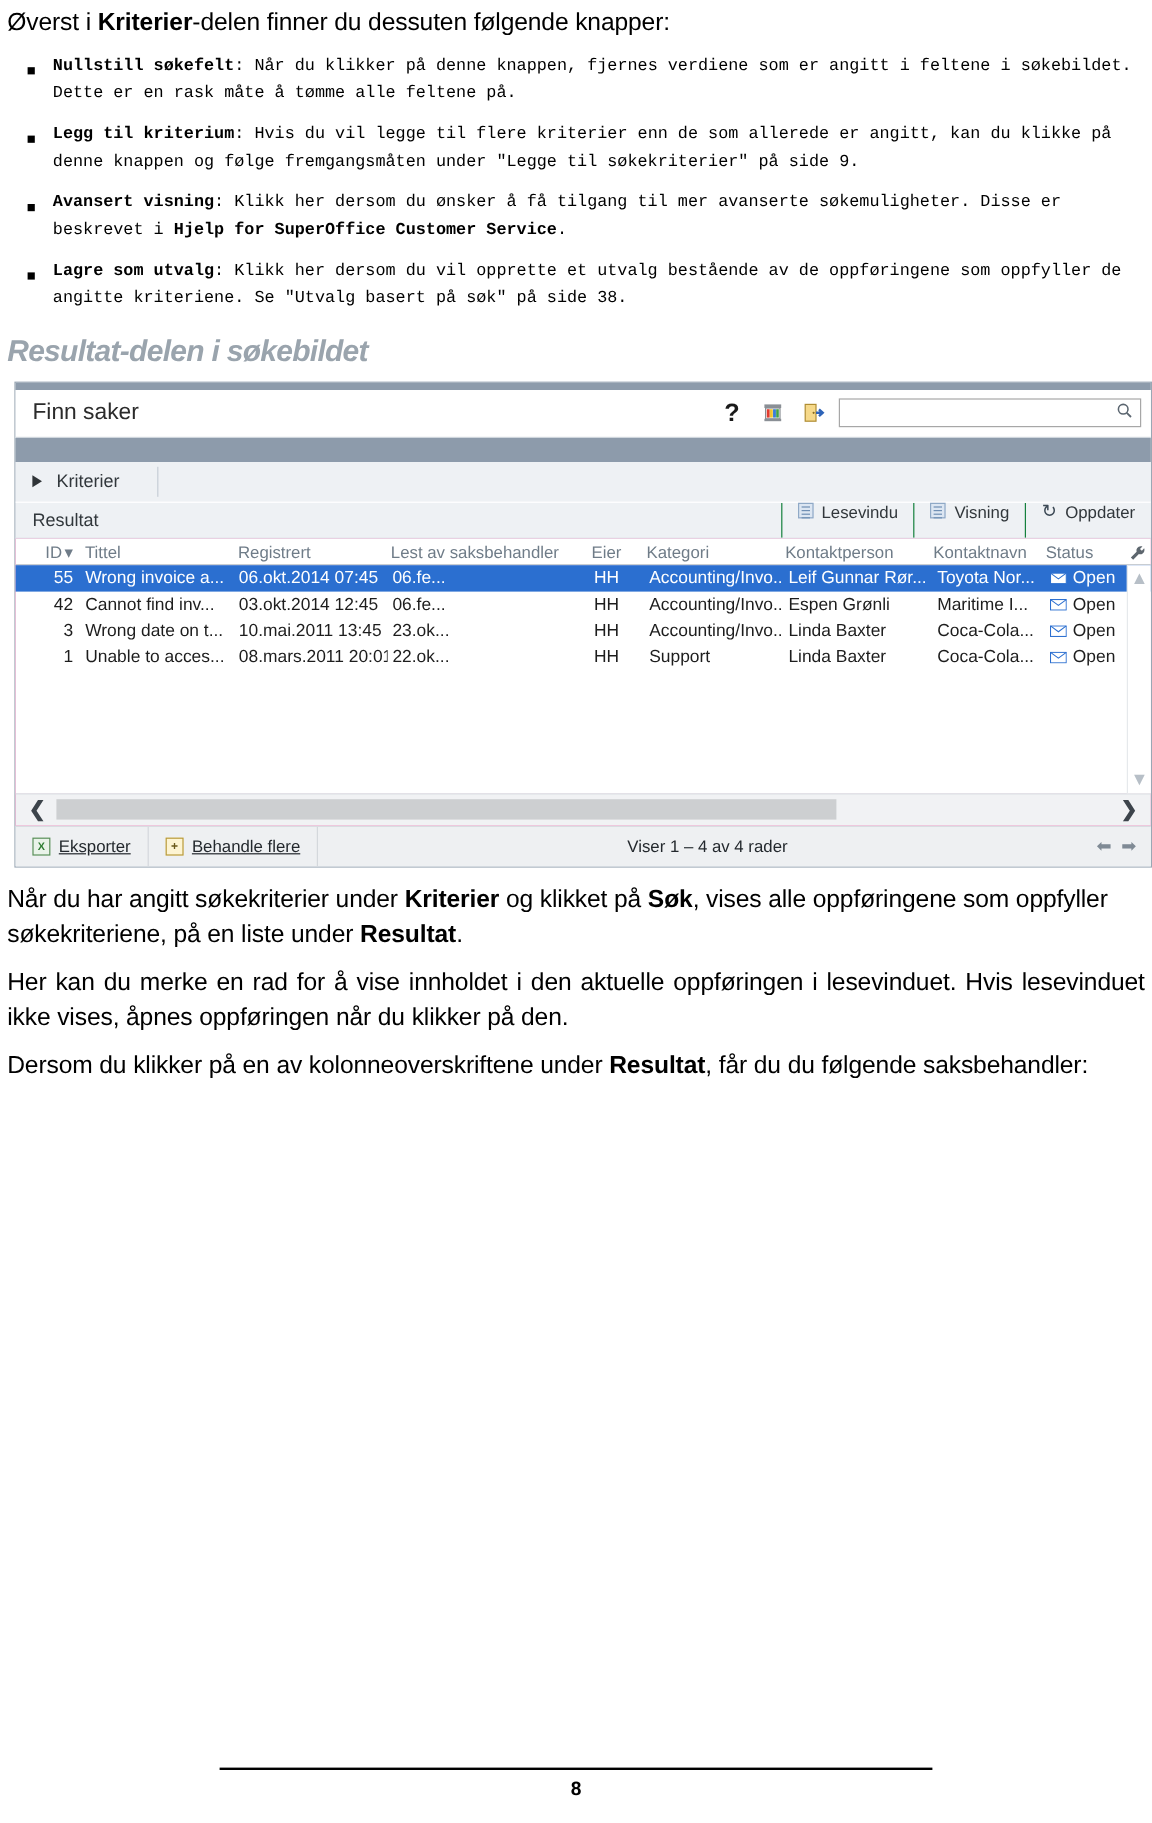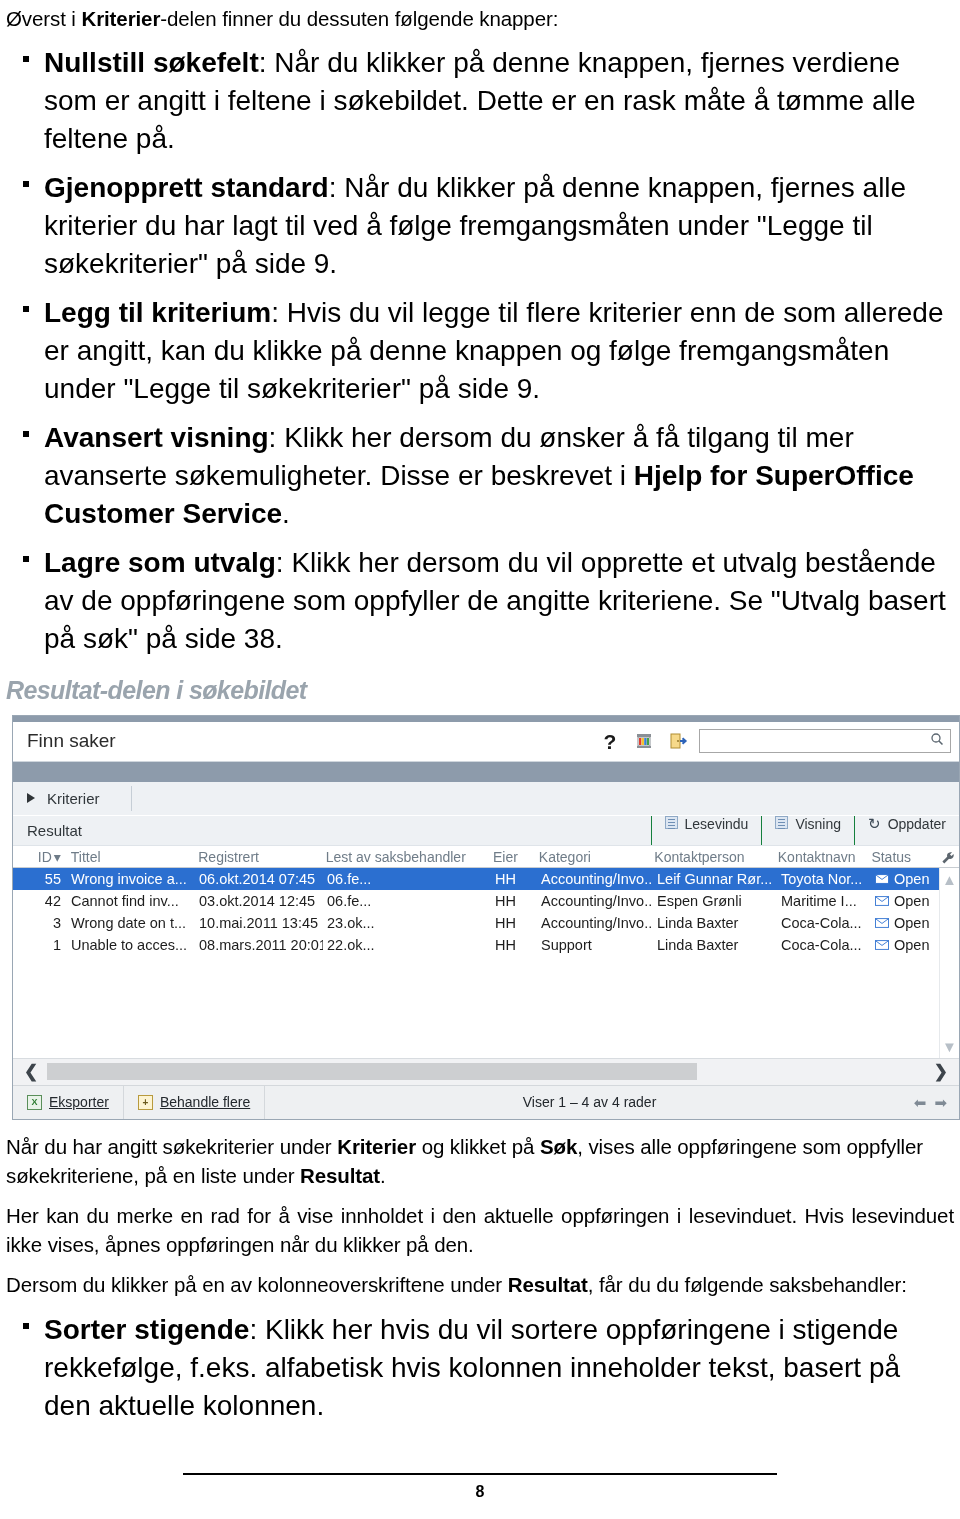--- a/index.html
+++ b/index.html
@@ -20,22 +20,23 @@
     line-height:29.5px;
     margin:0 0 0 0;
     letter-spacing:-0.1px;
   }
   .intro { padding:4px 0 10px 0; }
   .bullets { margin:0; padding:0; list-style:none; }
   .bullets li {
     position:relative;
     padding-left:38px;
     margin-bottom:11px;
-    font-size:28px;
-    line-height:38px;
+    font-size:14px;
+    line-height:23px;
+    font-family:Liberation Mono, monospace;
   }
   .bullets li .bullet-sq {
     position:absolute; left:17px; top:12px;
     width:6px; height:6px; background:#000;
   }
   b, .b { font-weight:bold; }
 
   .section-head {
     font-size:25px;
     font-style:italic;
@@ -213,23 +214,20 @@
 </head>
 <body>
 
 <div class="page">
 
   <p class="para intro"><span>Øverst i </span><b>Kriterier</b><span>-delen finner du dessuten følgende knapper:</span></p>
 
   <ul class="bullets">
     <li>
       <span class="bullet-sq"></span><b>Nullstill søkefelt</b><span>: Når du klikker på denne knappen, fjernes verdiene som er angitt i feltene i søkebildet. Dette er en rask måte å tømme alle feltene på.</span>
-    </li>
-    <li>
-      <span class="bullet-sq"></span><b>Gjenopprett standard</b><span>: Når du klikker på denne knappen, fjernes alle kriterier du har lagt til ved å følge fremgangsmåten under "Legge til søkekriterier" på side 9.</span>
     </li>
     <li>
       <span class="bullet-sq"></span><b>Legg til kriterium</b><span>: Hvis du vil legge til flere kriterier enn de som allerede er angitt, kan du klikke på denne knappen og følge fremgangsmåten under "Legge til søkekriterier" på side 9.</span>
     </li>
     <li>
       <span class="bullet-sq"></span><b>Avansert visning</b><span>: Klikk her dersom du ønsker å få tilgang til mer avanserte søkemuligheter. Disse er beskrevet i </span><b>Hjelp for SuperOffice Customer Service</b><span>.</span>
     </li>
     <li>
       <span class="bullet-sq"></span><b>Lagre som utvalg</b><span>: Klikk her dersom du vil opprette et utvalg bestående av de oppføringene som oppfyller de angitte kriteriene. Se "Utvalg basert på søk" på side 38.</span>
     </li>
@@ -434,24 +432,19 @@
     </div>
 
   </div>
 
   <p class="para" style="margin-top:12px;"><span>Når du har angitt søkekriterier under </span><b>Kriterier</b><span> og klikket på </span><b>Søk</b><span>, vises alle oppføringene som oppfyller søkekriteriene, på en liste under </span><b>Resultat</b><span>.</span></p>
 
   <p class="para justify" style="margin-top:10px;">Her kan du merke en rad for å vise innholdet i den aktuelle oppføringen i lesevinduet. Hvis lesevinduet ikke vises, åpnes oppføringen når du klikker på den.</p>
 
   <p class="para justify" style="margin-top:10px;"><span>Dersom du klikker på en av kolonneoverskriftene under </span><b>Resultat</b><span>, får du du følgende saksbehandler:</span></p>
 
-  <ul class="bullets" style="margin-top:12px;">
-    <li>
-      <span class="bullet-sq"></span><b>Sorter stigende</b><span>: Klikk her hvis du vil sortere oppføringene i stigende rekkefølge, f.eks. alfabetisk hvis kolonnen inneholder tekst, basert på den aktuelle kolonnen.</span>
-    </li>
-  </ul>
 
 </div>
 
 <div class="page-footer">
   <div class="footer-rule"></div>
   <div class="footer-num">8</div>
 </div>
 
 </body></html>

